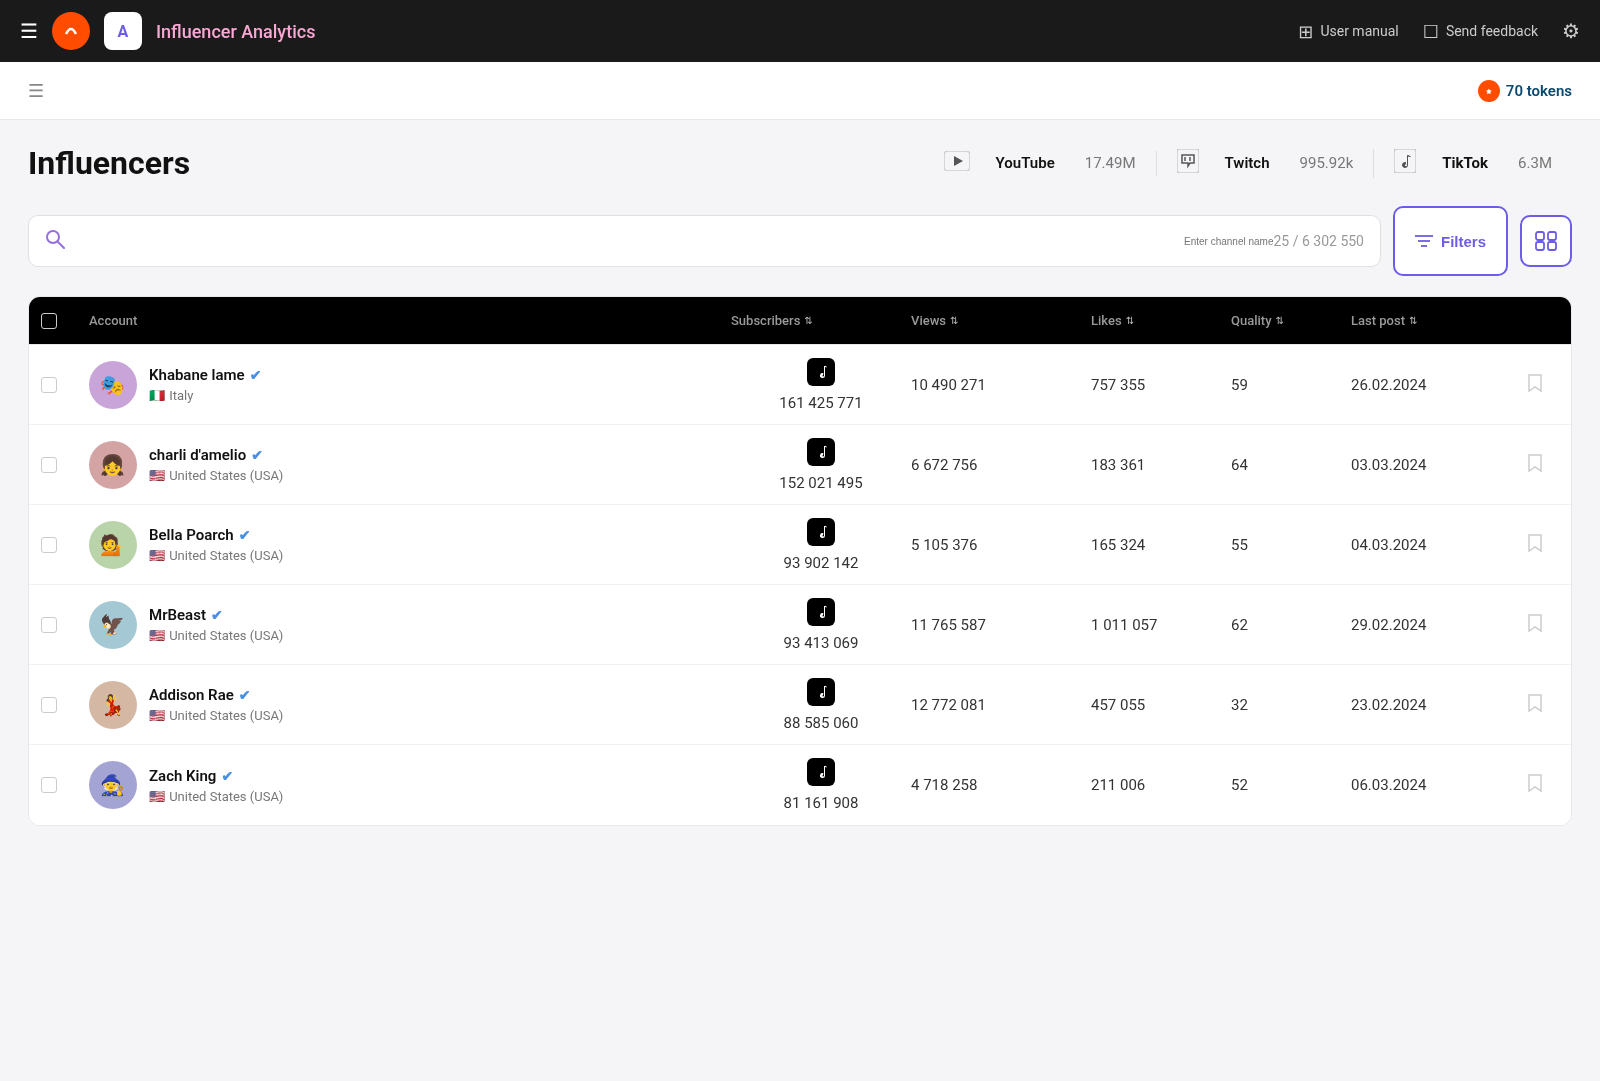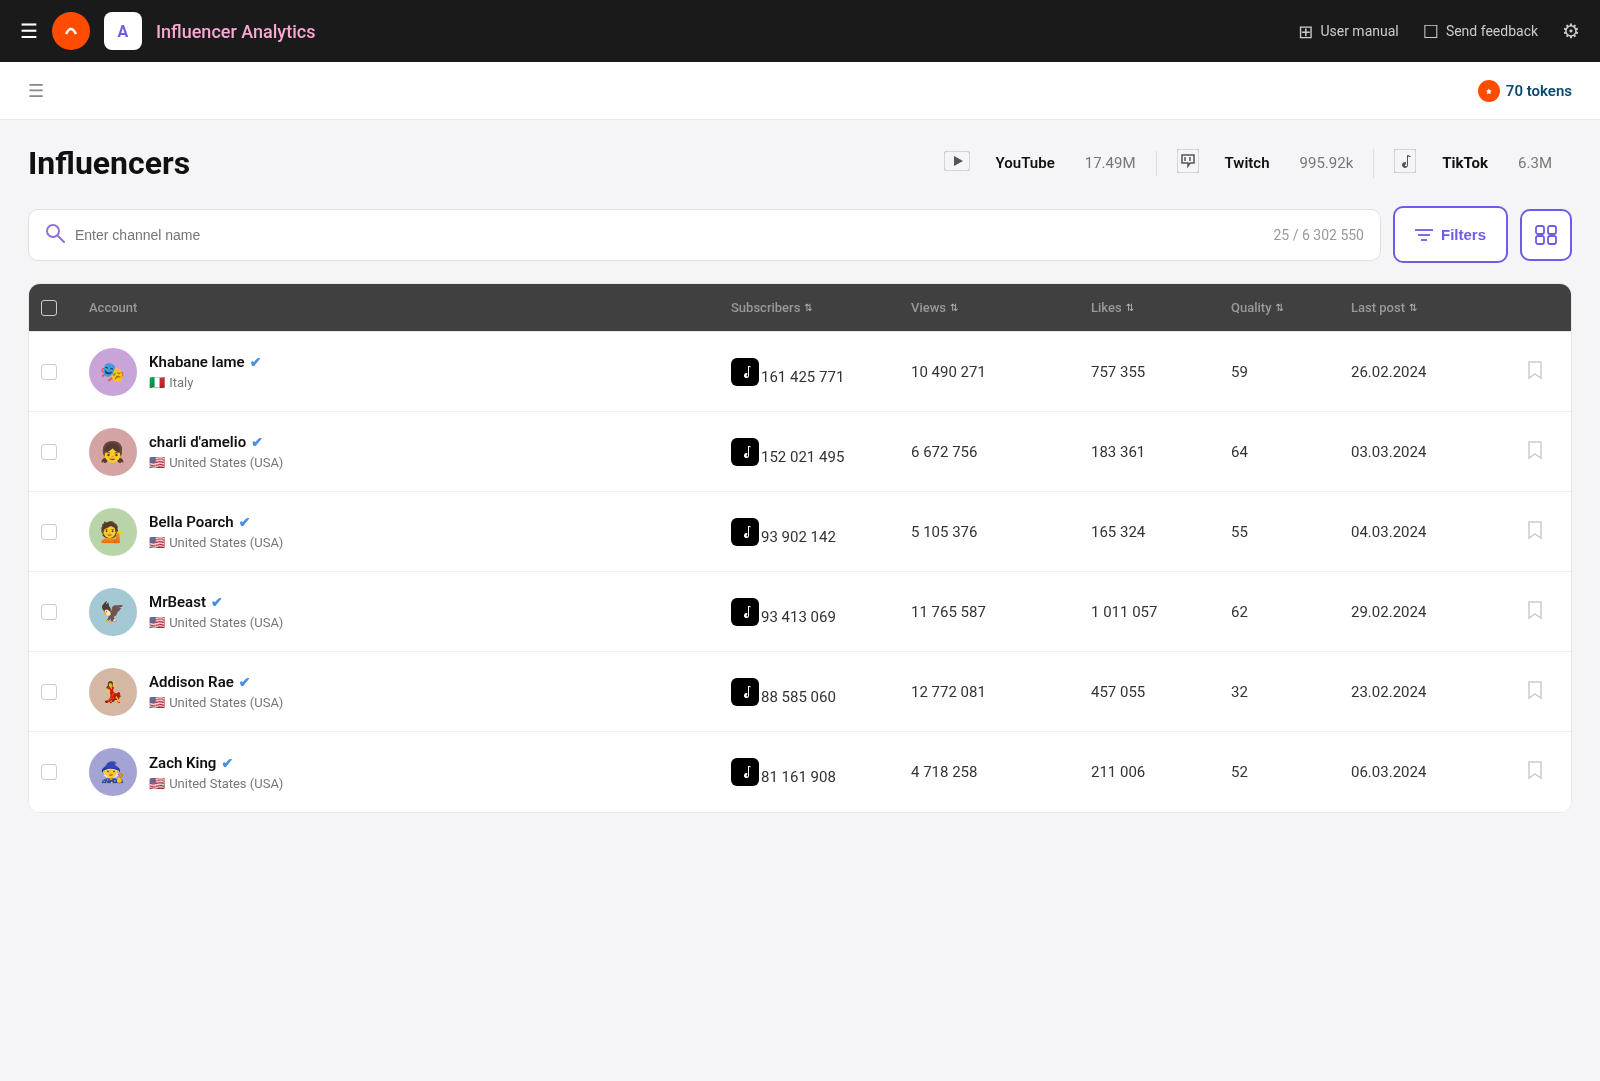--- a/index.html
+++ b/index.html
@@ -115,30 +115,31 @@
       border-radius: 10px;
       display: flex;
       align-items: center;
       padding: 0 16px;
       height: 52px;
     }
     .search-icon { color: #9370db; font-size: 18px; margin-right: 10px; }
     .search-input {
       flex: 1;
       border: none; outline: none;
-      font-size: 14px; color: #333;
+      font-size: 10px; color: #333;
       background: transparent;
+      text-align: right;
     }
     .search-count { color: #999; font-size: 14px; }
     .filter-btn {
       display: flex; align-items: center; gap: 8px;
       border: 2px solid #6c5ce7;
       border-radius: 10px;
       padding: 0 20px;
-      height: 57px;
+      height: 70px;
       background: #fff;
       color: #6c5ce7;
       font-size: 15px; font-weight: 600;
       cursor: pointer;
     }
     .settings-btn {
       display: flex; align-items: center; justify-content: center;
       border: 2px solid #6c5ce7;
       border-radius: 10px;
       width: 52px; height: 52px;
@@ -155,21 +156,21 @@
       border: 1px solid #e8e8e8;
       overflow: hidden;
     }
     .table-header {
       display: grid;
       grid-template-columns: 48px 1fr 180px 180px 140px 120px 160px 48px;
       align-items: center;
       padding: 0 12px;
       height: 48px;
       border-bottom: 1px solid #e8e8e8;
-      background: #404040;
+      background: #000000;
     }
     .th {
       font-size: 13px; color: #999; font-weight: 500;
       display: flex; align-items: center; gap: 4px;
     }
     .sort-icon { font-size: 10px; color: #bbb; }
     .table-row {
       display: grid;
       grid-template-columns: 48px 1fr 180px 180px 140px 120px 160px 48px;
       align-items: center;
@@ -193,21 +194,21 @@
     .account-info { display: flex; flex-direction: column; gap: 4px; }
     .account-name {
       font-size: 15px; font-weight: 600; color: #111;
       display: flex; align-items: center; gap: 5px;
     }
     .verified-icon { color: #4a90e2; font-size: 14px; }
     .account-country {
       font-size: 13px; color: #777;
       display: flex; align-items: center; gap: 4px;
     }
-    .platform-cell { display: flex; align-items: flex-end; gap: 2px; }
+    .platform-cell { display: flex; align-items: center; gap: 8px; flex-direction: column; }
     .tiktok-icon {
       width: 28px; height: 28px;
       background: #000;
       border-radius: 6px;
       display: flex; align-items: center; justify-content: center;
       color: #fff; font-size: 14px;
       flex-shrink: 0;
     }
     .cell-value { font-size: 15px; color: #333; }
     .bookmark-icon { color: #ccc; font-size: 18px; cursor: pointer; justify-self: center; }

